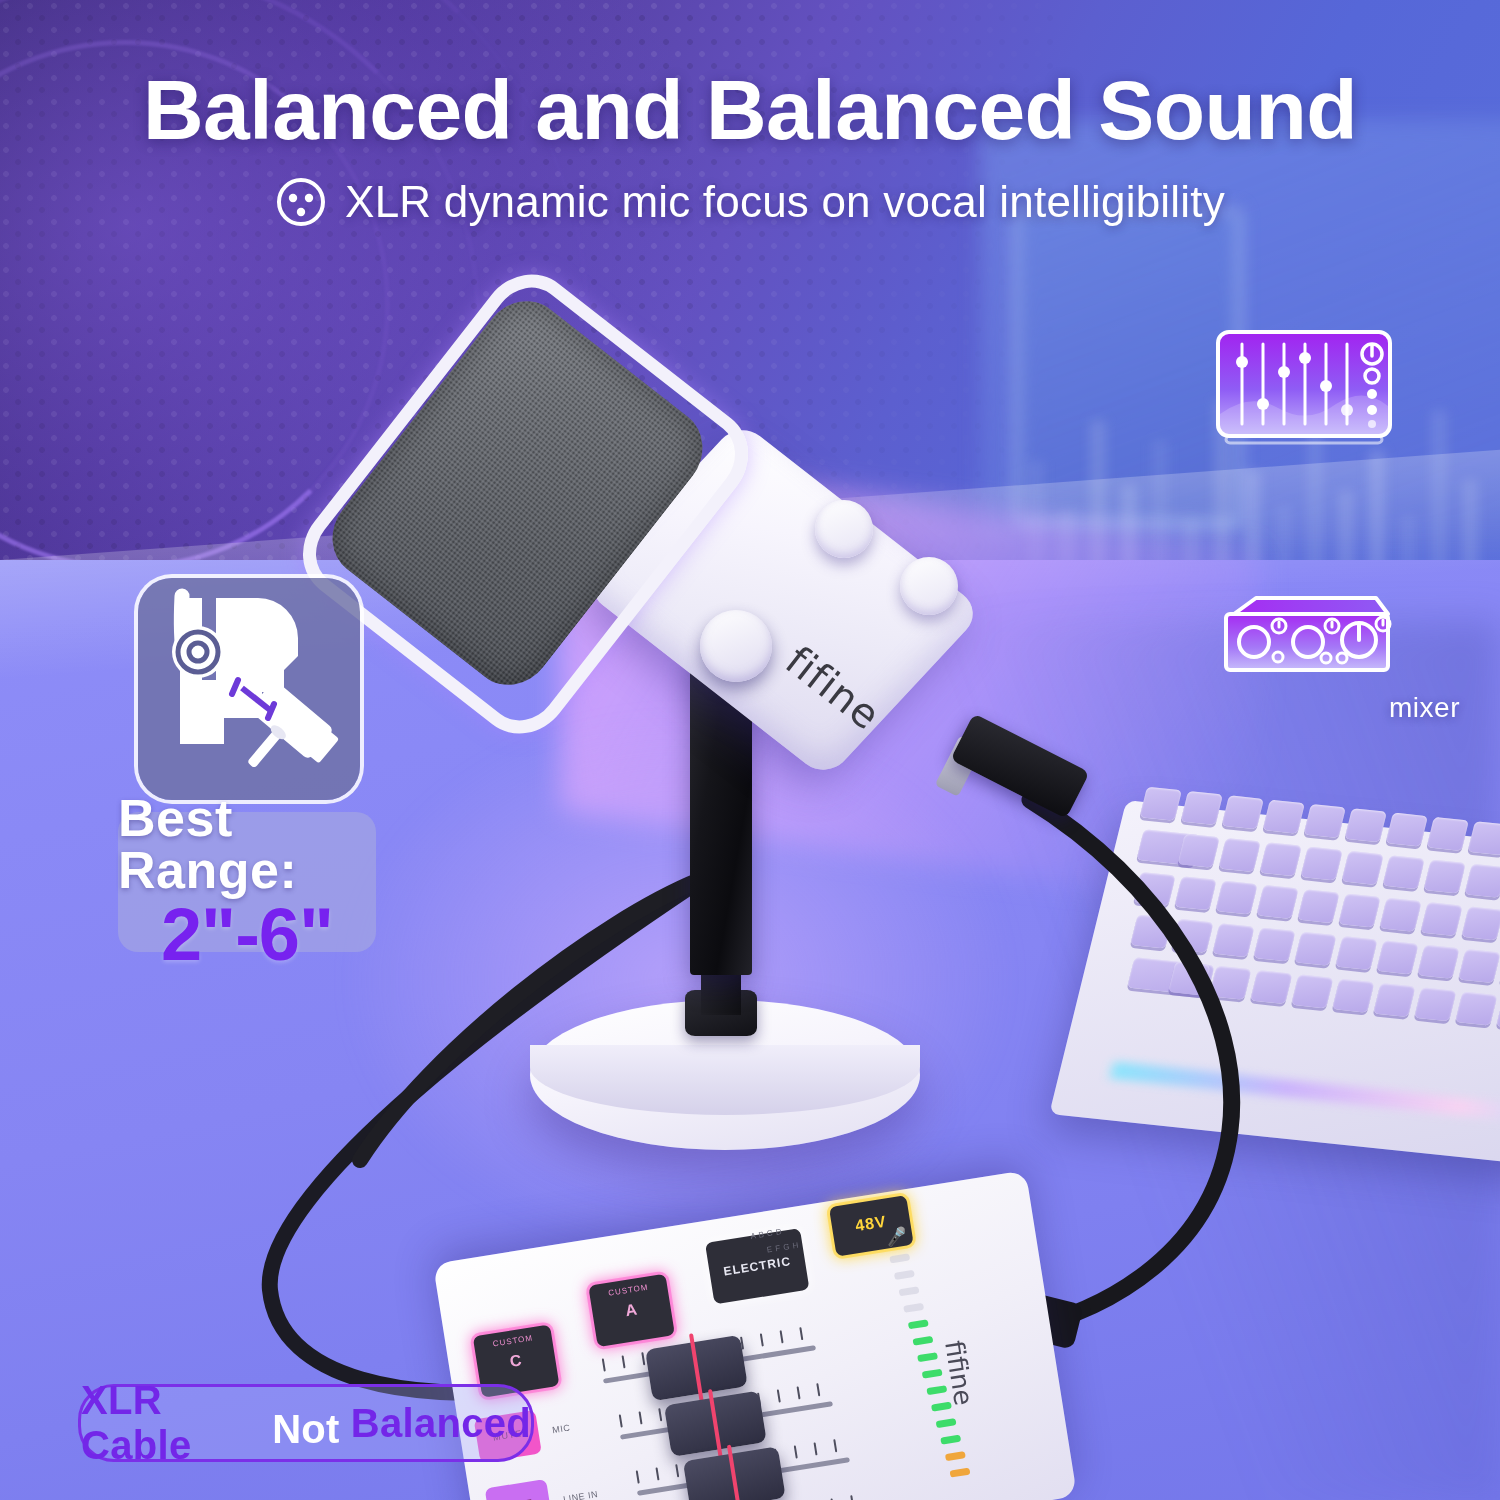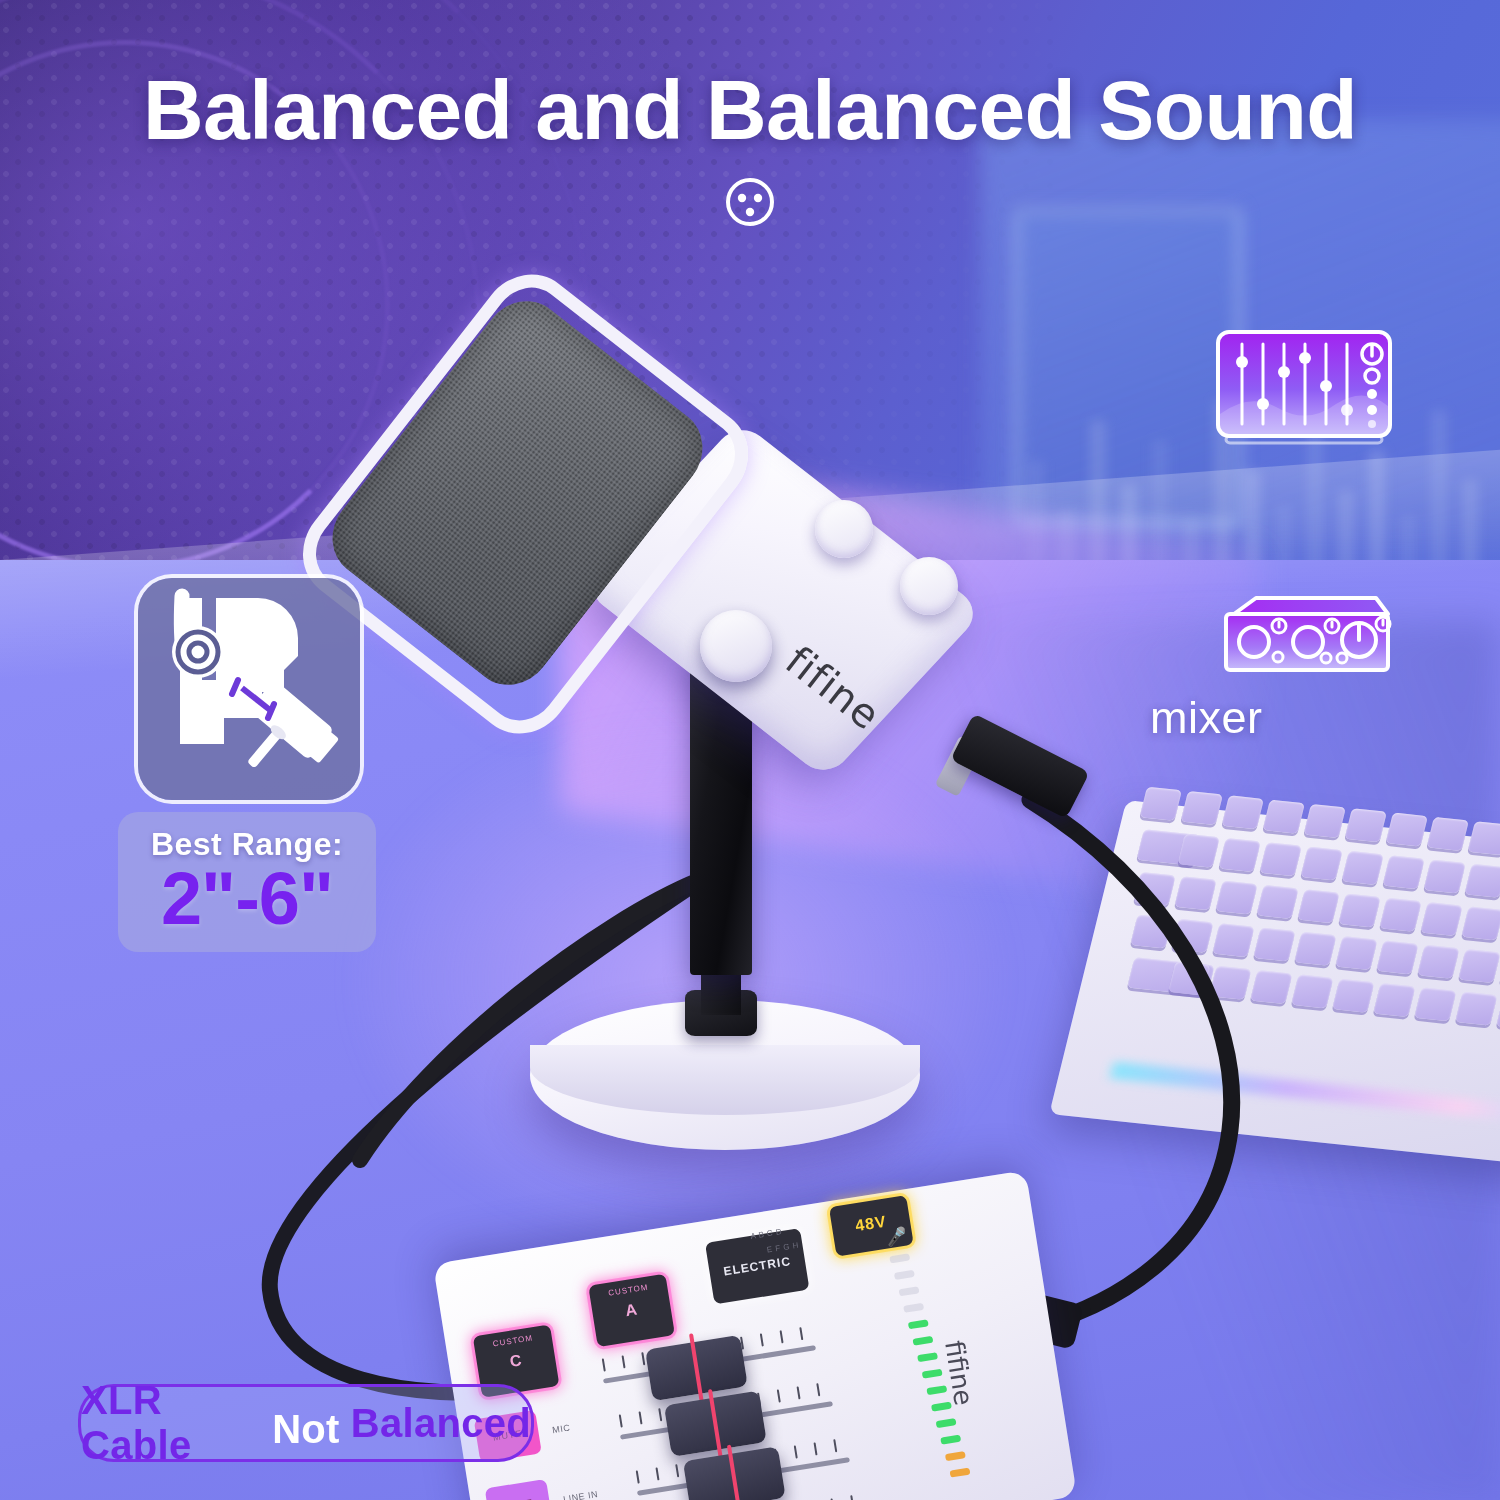--- a/index.html
+++ b/index.html
@@ -222,39 +222,39 @@
   .feat-icon{
     position:absolute;left:138px;top:578px;width:222px;height:222px;border-radius:34px;
     background:rgba(110,112,165,.82);box-shadow:0 0 0 4px rgba(255,255,255,.85);
   }
   .best-badge{
     position:absolute;left:118px;top:812px;width:258px;height:140px;border-radius:20px;
     background:rgba(166,168,224,.62);
     display:flex;flex-direction:column;align-items:center;justify-content:center;
   }
   .best-label{
-    color:#ffffff;font-size:32px;font-weight:bold;line-height:1;
+    color:#ffffff;font-size:52px;font-weight:bold;line-height:1;
     letter-spacing:.5px;text-shadow:0 2px 5px rgba(40,30,110,.35);
   }
   .best-value{
     color:#7722ef;font-size:74px;font-weight:bold;line-height:1;margin-top:2px;
     letter-spacing:-1px;text-shadow:0 2px 4px rgba(255,255,255,.25);
   }
 
   
   .sc-wrap{position:absolute;left:1214px;top:328px;width:180px;height:120px;}
   .sc-label{
     position:absolute;left:1150px;top:470px;width:310px;text-align:center;
     color:#fff;font-size:42px;letter-spacing:.5px;
     text-shadow:0 2px 8px rgba(40,30,110,.45);
   }
   .mx-wrap{position:absolute;left:1216px;top:592px;width:182px;height:104px;}
   .mx-label{
-    position:absolute;left:1150px;top:692px;width:310px;text-align:left;
-    color:#fff;font-size:45px;letter-spacing:.5px;
+    position:absolute;left:1150px;top:692px;width:310px;text-align:right;
+    color:#fff;font-size:28px;letter-spacing:.5px;
     text-shadow:0 2px 8px rgba(40,30,110,.45);
   }
 
   
   .title{
     position:absolute;left:0;top:62px;width:1500px;text-align:center;
     color:#ffffff;font-size:84px;font-weight:bold;letter-spacing:-.5px;
     text-shadow:0 3px 14px rgba(30,20,90,.45);
     font-family:"Liberation Sans",sans-serif;
   }
@@ -574,20 +574,21 @@
   <div class="mx-label">mixer</div>
 
   <div class="title">Balanced and Balanced Sound</div>
   <div class="subtitle-row">
     <svg width="52" height="52" viewBox="0 0 52 52">
       <circle cx="26" cy="26" r="22" fill="none" stroke="#ffffff" stroke-width="4"></circle>
       <circle cx="18" cy="22" r="4.2" fill="#ffffff"></circle>
       <circle cx="34" cy="22" r="4.2" fill="#ffffff"></circle>
       <circle cx="26" cy="36" r="4.2" fill="#ffffff"></circle>
     </svg>
+    <div class="subtitle">XLR dynamic mic focus on vocal intelligibility</div>
   </div>
 
   <div class="xlr-badge">
     <span class="xp">XLR Cable</span>
     <span class="xw">Not</span>
     <span class="xp">Balanced</span>
   </div>
 
 </div>
 

